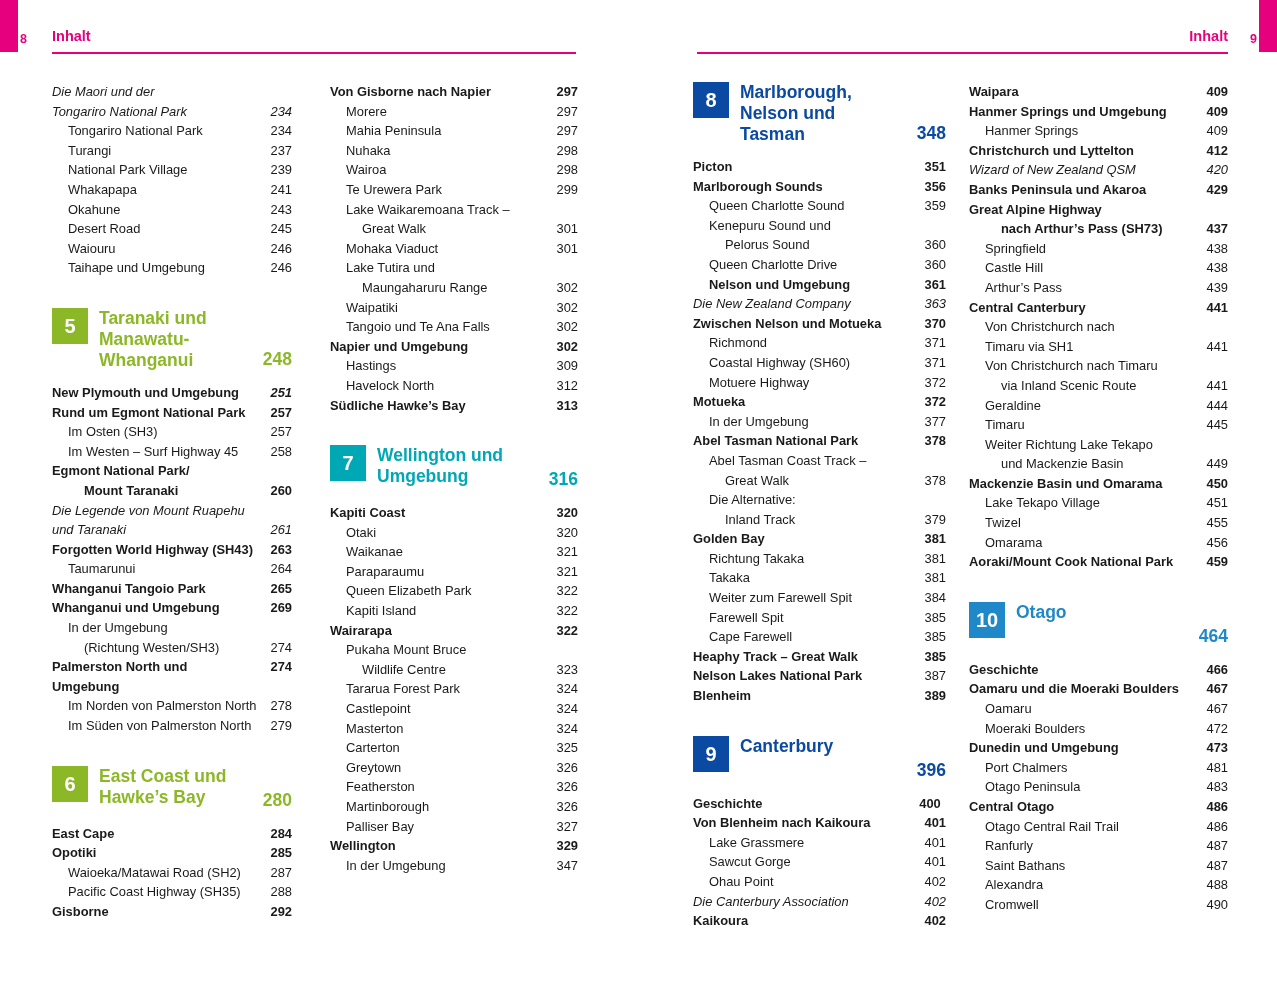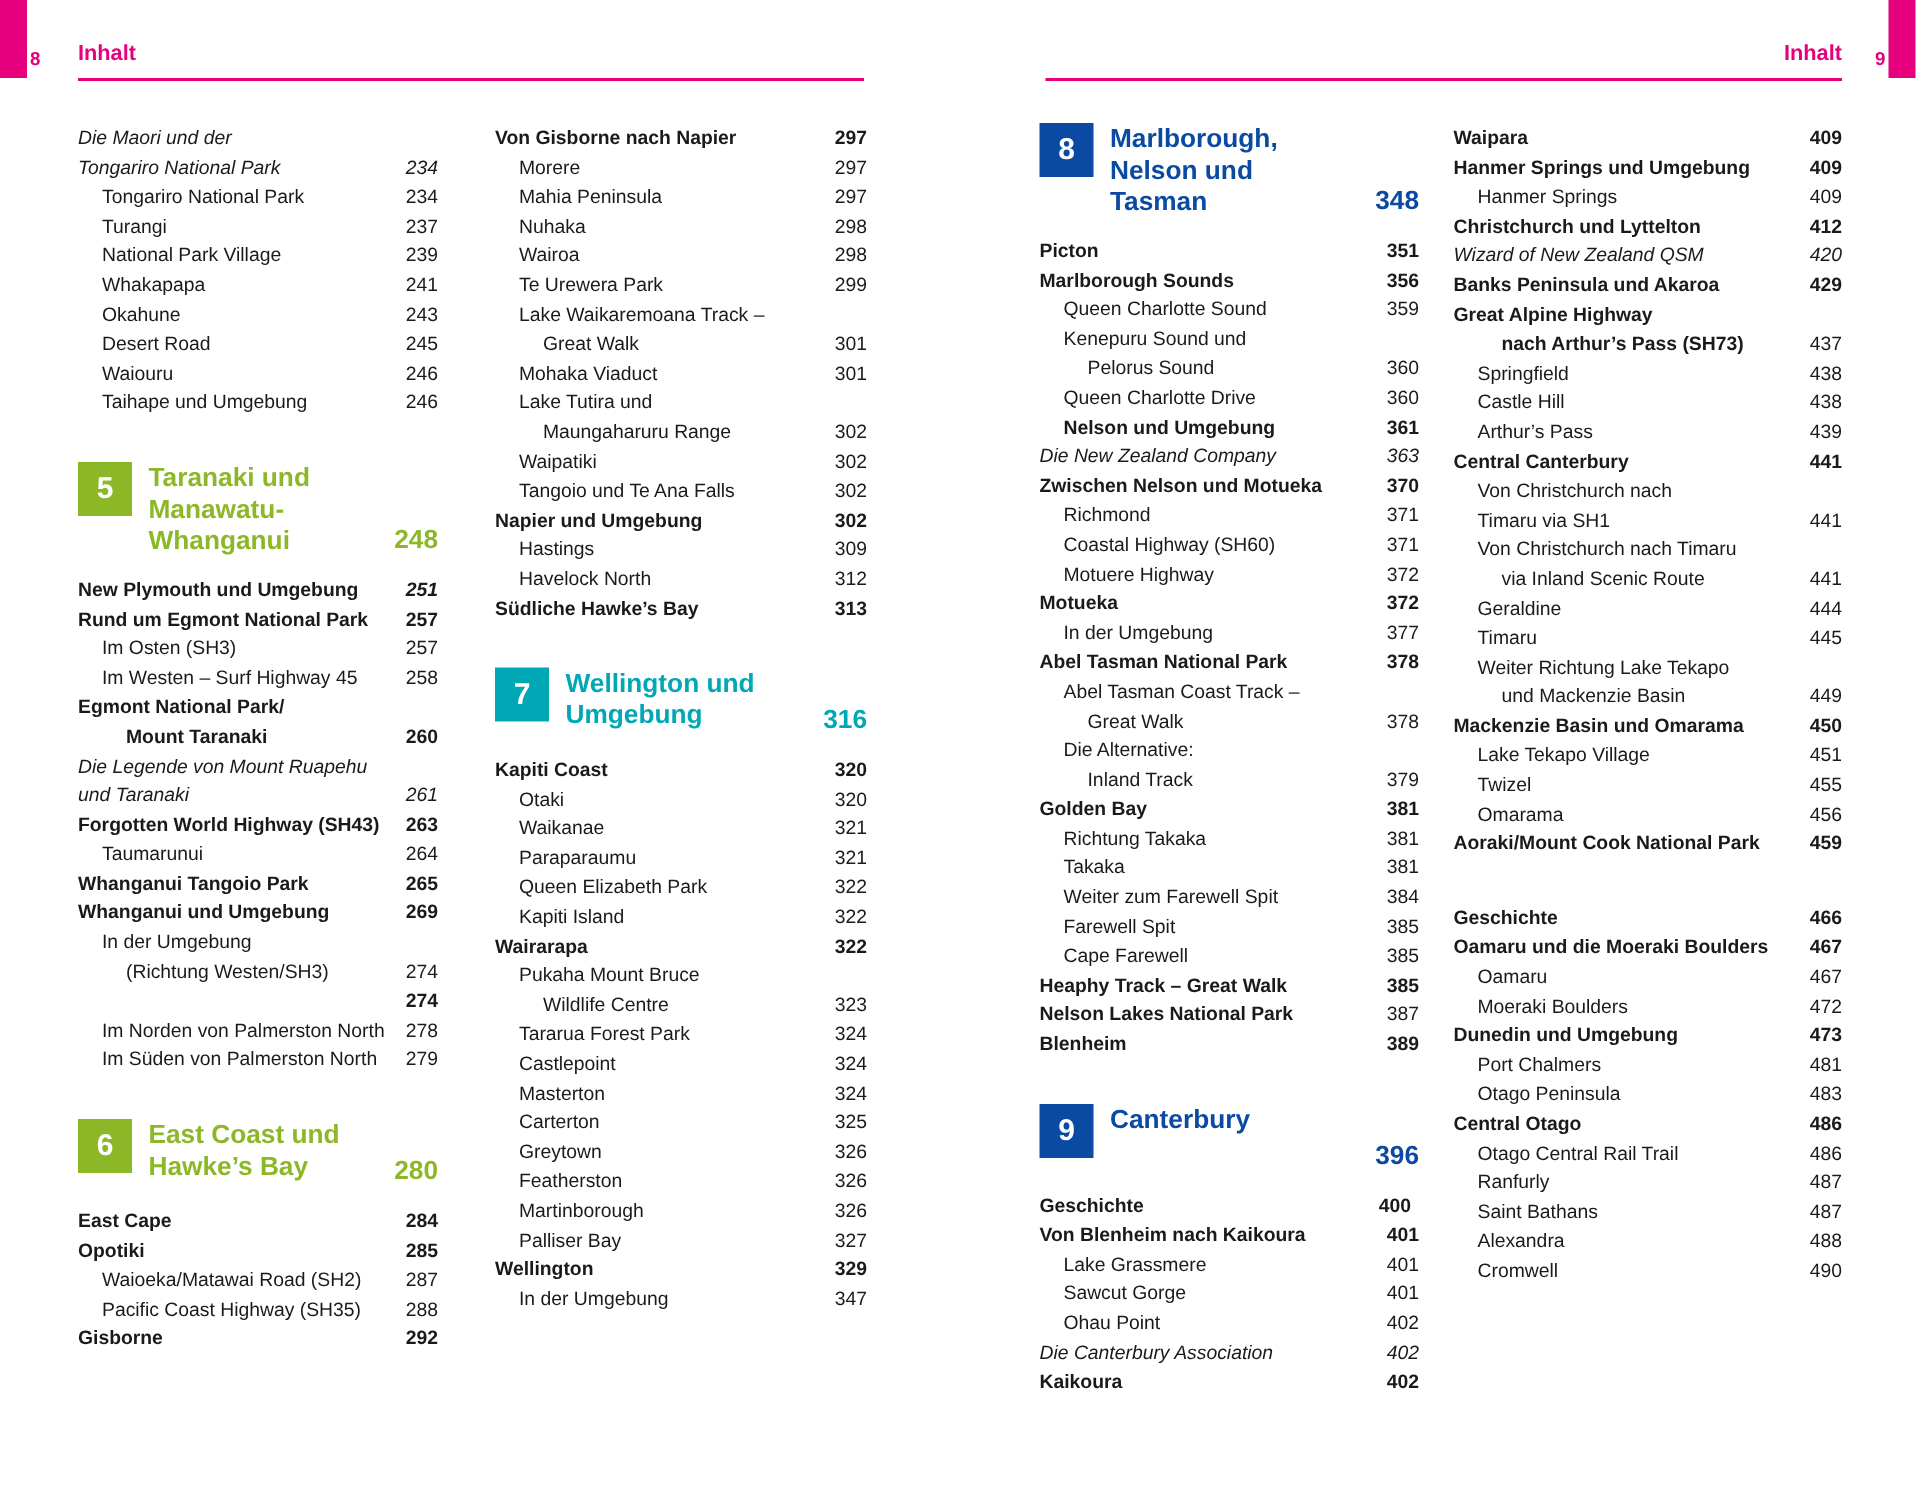--- a/index.html
+++ b/index.html
@@ -258,20 +258,21 @@
       </div>
       <div class="entry lvl1">
         <span class="label">In der Umgebung</span>
         <span class="pg"></span>
       </div>
       <div class="entry lvl2">
         <span class="label">(Richtung Westen/SH3)</span>
         <span class="pg">274</span>
       </div>
       <div class="entry lvl0">
+        <span class="label">Palmerston North und Umgebung</span>
         <span class="pg" style="font-weight: bold;">274</span>
       </div>
       <div class="entry lvl1">
         <span class="label">Im Norden von Palmerston North</span>
         <span class="pg">278</span>
       </div>
       <div class="entry lvl1">
         <span class="label">Im Süden von Palmerston North</span>
         <span class="pg">279</span>
       </div>
@@ -631,21 +632,21 @@
       <div class="entry lvl0">
         <span class="label">Banks Peninsula und Akaroa</span>
         <span class="pg" style="font-weight: bold;">429</span>
       </div>
       <div class="entry lvl0">
         <span class="label">Great Alpine Highway</span>
         <span class="pg" style="font-weight: bold;"></span>
       </div>
       <div class="entry lvl0 cont">
         <span class="label">nach Arthur’s Pass (SH73)</span>
-        <span class="pg" style="font-weight: normal;">437</span>
+        <span class="pg" style="font-weight: bold;">437</span>
       </div>
       <div class="entry lvl1">
         <span class="label">Springfield</span>
         <span class="pg">438</span>
       </div>
       <div class="entry lvl1">
         <span class="label">Castle Hill</span>
         <span class="pg">438</span>
       </div>
       <div class="entry lvl1">
@@ -702,20 +703,25 @@
       </div>
       <div class="entry lvl1">
         <span class="label">Omarama</span>
         <span class="pg">456</span>
       </div>
       <div class="entry lvl0">
         <span class="label">Aoraki/Mount Cook National Park</span>
         <span class="pg" style="font-weight: bold;">459</span>
       </div>
       <div class="spacer-l"></div>
+      <div class="chapter skyblue">
+        <div class="numbox">10</div>
+        <div class="ctitle">Otago</div>
+        <div class="cpage">464</div>
+      </div>
       <div class="entry lvl0">
         <span class="label">Geschichte</span>
         <span class="pg" style="font-weight: bold;">466</span>
       </div>
       <div class="entry lvl0">
         <span class="label">Oamaru und die Moeraki Boulders</span>
         <span class="pg" style="font-weight: bold;">467</span>
       </div>
       <div class="entry lvl1">
         <span class="label">Oamaru</span>

